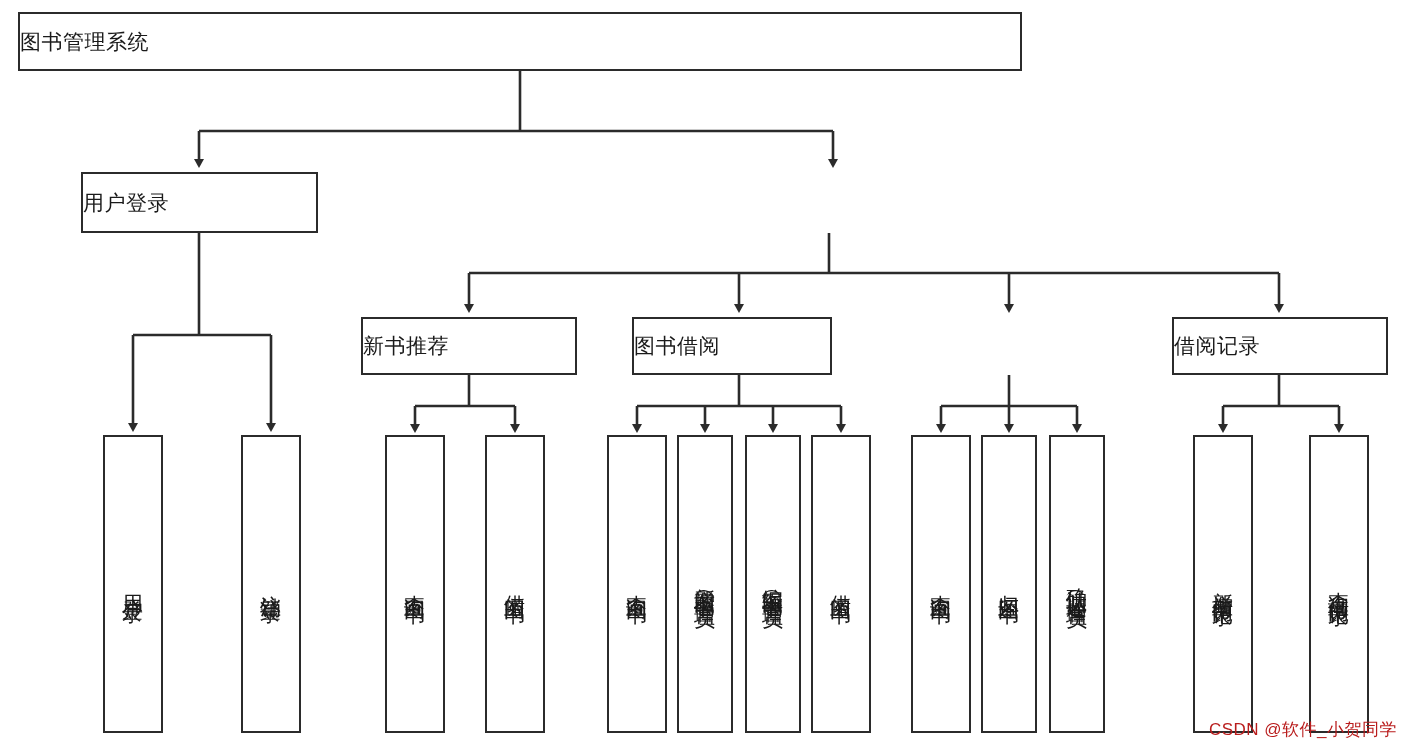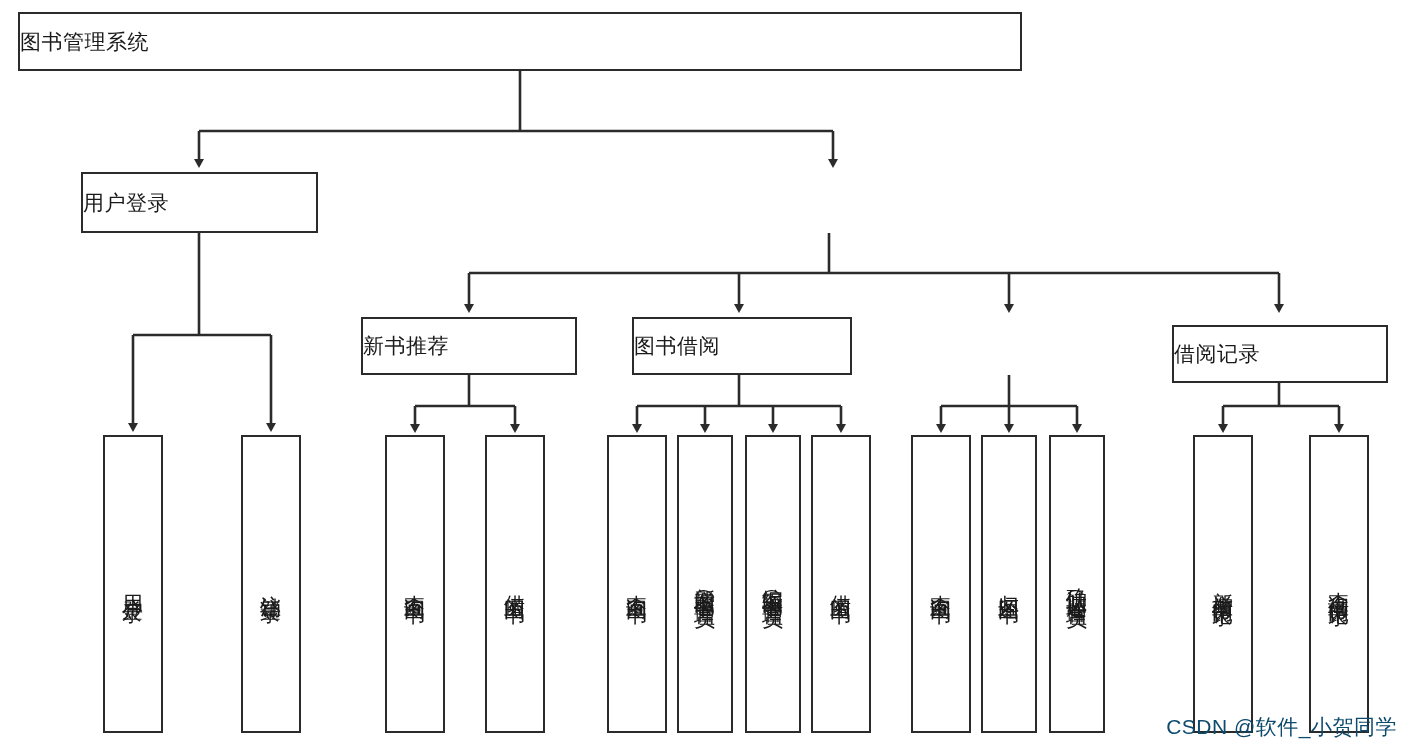--- a/index.html
+++ b/index.html
@@ -56,22 +56,22 @@
     text-orientation: upright;
     font-size: 21px;
     letter-spacing: 3px;
     white-space: nowrap;
     line-height: 1;
   }
   .watermark {
     position: absolute;
     right: 8px;
     bottom: 6px;
-    font-size: 21px;
-    color: #0c4a6e;
+    font-size: 17px;
+    color: #b91c1c;
     letter-spacing: 0.5px;
     z-index: 5;
     white-space: nowrap;
   }
 </style>
 </head>
 <body>
 
 <div id="canvas">
 
@@ -131,26 +131,26 @@
 
   <div class="node horiz" style="left:81px; top:172px; width:237px; height:61px;">
     <span class="label">用户登录</span>
   </div>
 
 
   <div class="node horiz" style="left:361px; top:317px; width:216px; height:58px;">
     <span class="label">新书推荐</span>
   </div>
 
-  <div class="node horiz" style="left:632px; top:317px; width:220px; height:58px;">
+  <div class="node horiz" style="left:632px; top:317px; width:200px; height:58px;">
     <span class="label">图书借阅</span>
   </div>
 
 
-  <div class="node horiz" style="left:1172px; top:317px; width:216px; height:58px;margin-top:8px;">
+  <div class="node horiz" style="left:1172px; top:317px; width:216px; height:58px;">
     <span class="label">借阅记录</span>
   </div>
 
   <div class="node vert" style="left:103px; top:435px; width:60px; height:298px;">
     <span class="label">用户登录</span>
   </div>
 
   <div class="node vert" style="left:241px; top:435px; width:60px; height:298px;">
     <span class="label">注销登录</span>
   </div>

